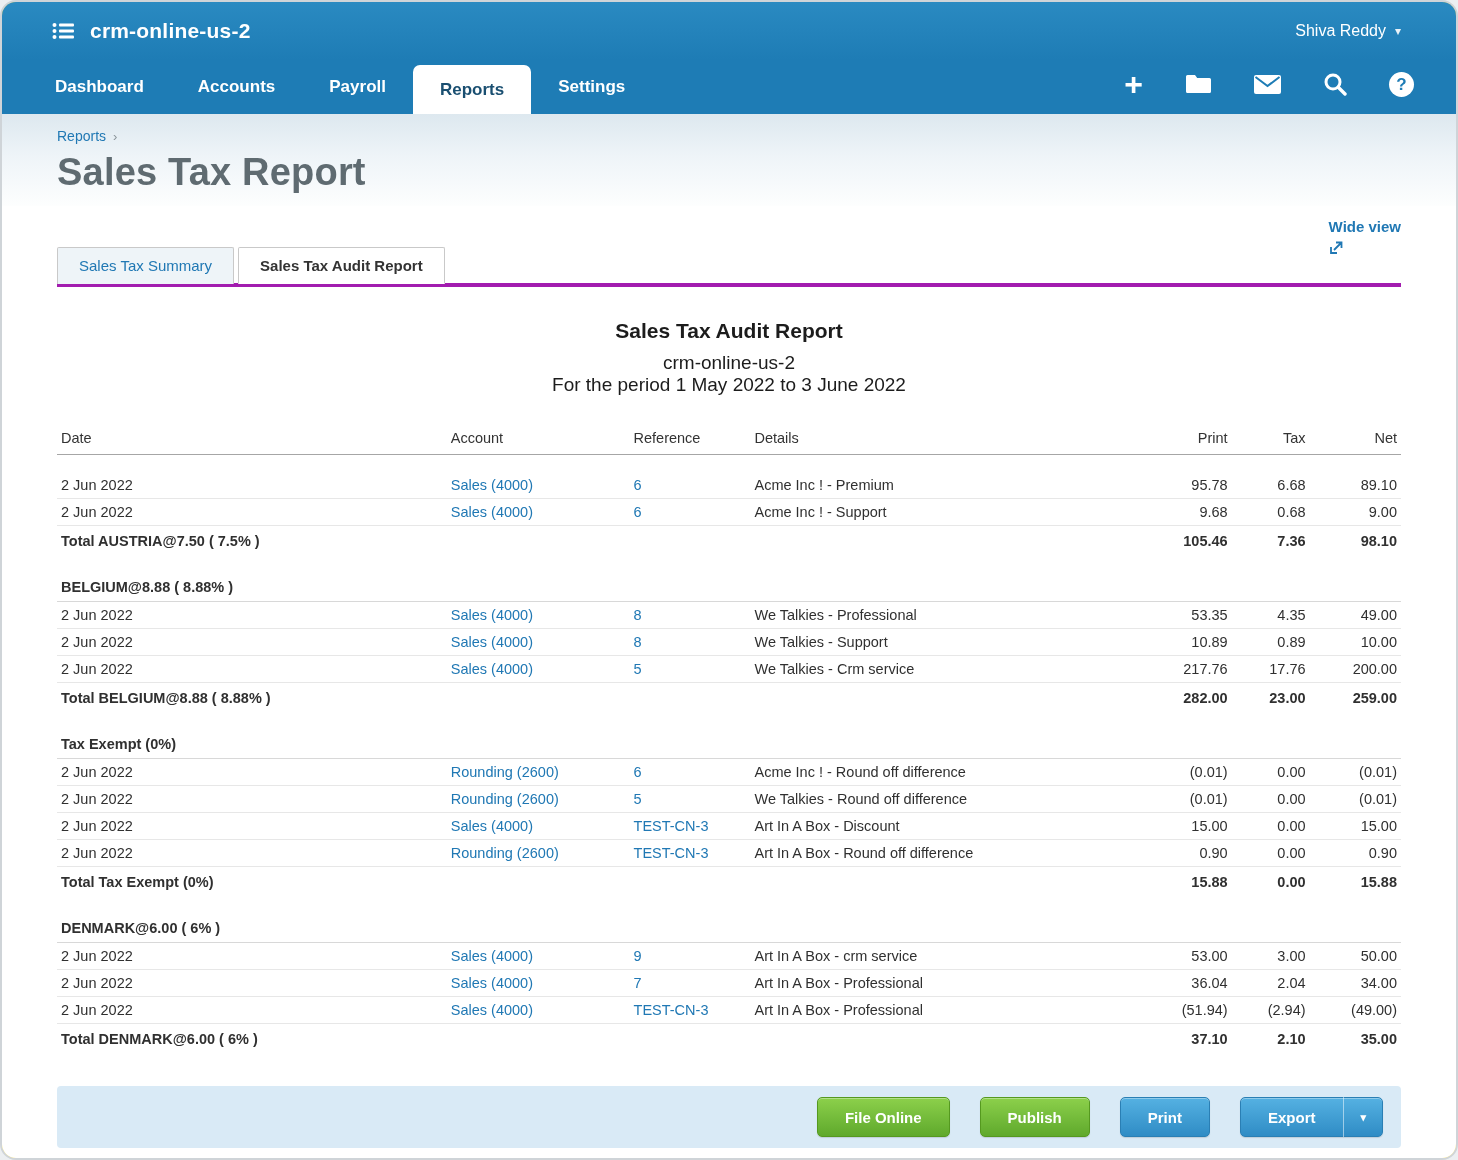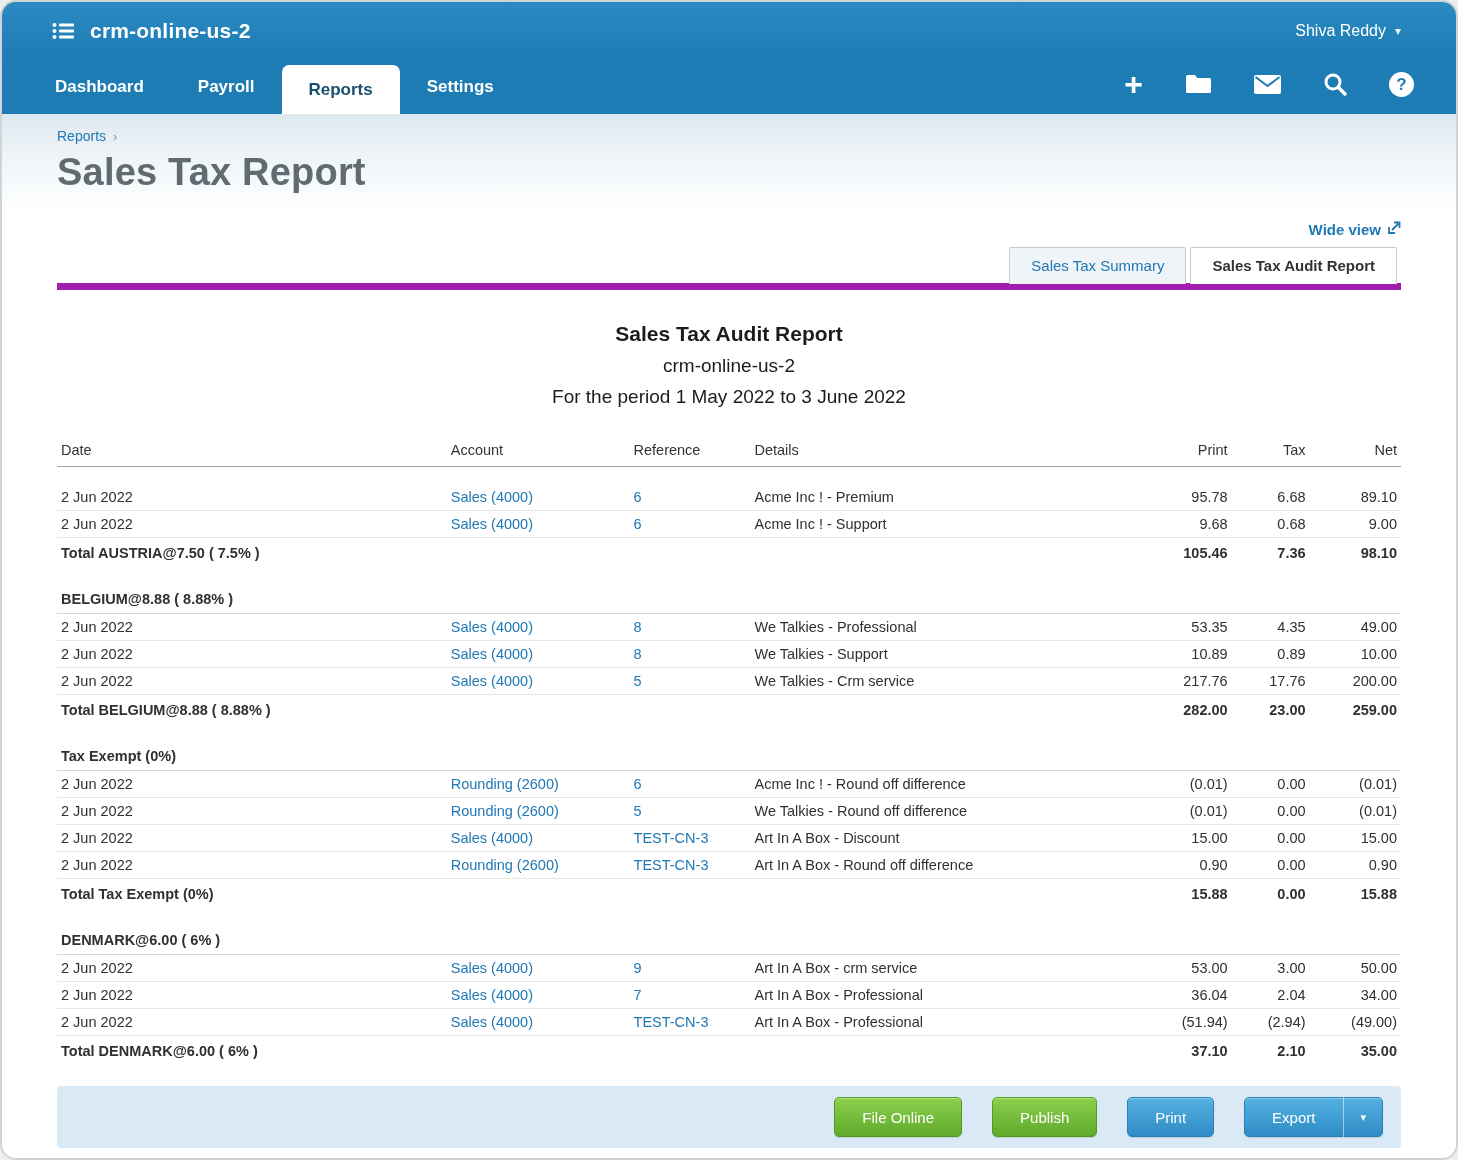--- a/index.html
+++ b/index.html
@@ -59,37 +59,37 @@
     padding: 14px 55px 0 55px;
   }
   .breadcrumb { font-size: 14px; display: flex; align-items: center; gap: 7px; }
   .breadcrumb a { color: #2078b4; text-decoration: none; cursor: pointer; }
   .crumb-sep { color: #8a949a; font-size: 13px; }
   .page-title { color: #5f6b71; font-size: 38px; font-weight: bold; margin-top: 7px; letter-spacing: .2px; }
 
   
   .main { flex: 1; display: flex; flex-direction: column; padding: 0 55px; background: #fff; min-height: 0; }
   .wide-view-row { display: flex; justify-content: flex-end; padding-top: 12px; height: 34px; }
-  .wide-view { color: #2078b4; font-size: 15px; font-weight: bold; text-decoration: none; display: inline-flex; align-items: center; gap: 6px; cursor: pointer; }
-
-  .tabs { display: flex; border-bottom: 7px solid #a21caf; margin-top: 6px; justify-content: flex-end; }
+  .wide-view { color: #2078b4; font-size: 15px; font-weight: bold; text-decoration: none; display: inline-flex; gap: 6px; cursor: pointer; flex-direction: column; }
+
+  .tabs { display: flex; border-bottom: 4px solid #a21caf; margin-top: 6px; }
   .tab {
     font-size: 15px; padding: 9px 21px;
     border: 1px solid #c9c9c9; border-bottom: none;
     margin-right: 4px; position: relative; top: 1px;
     text-decoration: none; cursor: pointer;
     border-radius: 2px 2px 0 0;
   }
   .tab.inactive { background: #eef4f8; color: #2078b4; }
   .tab.active { background: #fff; color: #333; font-weight: bold; border-bottom: 1px solid #fff; }
 
   .report-heading { text-align: center; margin-top: 32px; color: #1c1c1c; }
   .rh-title { font-size: 21px; font-weight: bold; }
   .rh-org { font-size: 19px; margin-top: 9px; }
-  .rh-period { font-size: 19px; margin-top: 9px; }
+  .rh-period { font-size: 19px; }
 
   
   table.report-table { width: 100%; border-collapse: collapse; table-layout: fixed; margin-top: 26px; font-size: 14.5px; color: #303030; }
   .report-table thead th {
     text-align: left; font-weight: normal; color: #333;
     padding: 8px 4px; border-bottom: 1px solid #a6a6a6; font-size: 14.5px;
   }
   .report-table thead th.num { text-align: right; }
   .report-table td { padding: 5px 4px; vertical-align: middle; }
   .report-table .num { text-align: right; }
@@ -102,21 +102,21 @@
   
   .action-bar {
     margin-top: auto; margin-bottom: 10px;
     flex: 0 0 62px;
     background: #d9eaf6;
     border-radius: 4px;
     display: flex; align-items: center; justify-content: flex-end;
     gap: 30px; padding: 0 18px;
   }
   .btn {
-    font-family: inherit; font-size: 15px; font-weight: normal; color: #fff;
+    font-family: inherit; font-size: 15px; font-weight: bold; color: #fff;
     border-radius: 5px; height: 40px; padding: 0 27px;
     cursor: pointer;
     box-shadow: inset 0 1px 0 rgba(255,255,255,.35), 0 1px 1px rgba(0,0,0,.12);
     display: inline-flex; align-items: center;
   }
   .btn.green { background: linear-gradient(180deg, #8cd04b, #5fa92c); border: 1px solid #55991f; }
   .btn.blue  { background: linear-gradient(180deg, #55b1e2, #2f8cc5); border: 1px solid #2a7fb4; }
   .btn.export { padding-right: 0; }
   .export-caret {
     font-size: 11px; margin-left: 28px; padding: 0 16px;
@@ -142,20 +142,21 @@
     </span>
     <span class="app-title">crm-online-us-2</span>
     <div class="user-menu">
       <span>Shiva Reddy</span>
       <span class="user-caret">▾</span>
     </div>
   </header>
 
   <nav class="navbar">
     <a class="nav-item">Dashboard</a>
+    <a class="nav-item">Accounts</a>
     <a class="nav-item">Payroll</a>
     <a class="nav-item active">Reports</a>
     <a class="nav-item">Settings</a>
     <div class="nav-icons">
       <span class="icon-btn">
           <span class="plus-glyph">+</span>
         </span>
       <span class="icon-btn">
         <svg width="27" height="20" viewBox="0 0 27 20">
             <path fill="#fff" d="M1 2.5 A1.5 1.5 0 0 1 2.5 1 H10 l2.2 3 H24.5 A1.5 1.5 0 0 1 26 5.5 V17.5 A1.5 1.5 0 0 1 24.5 19 H2.5 A1.5 1.5 0 0 1 1 17.5 Z"></path>

